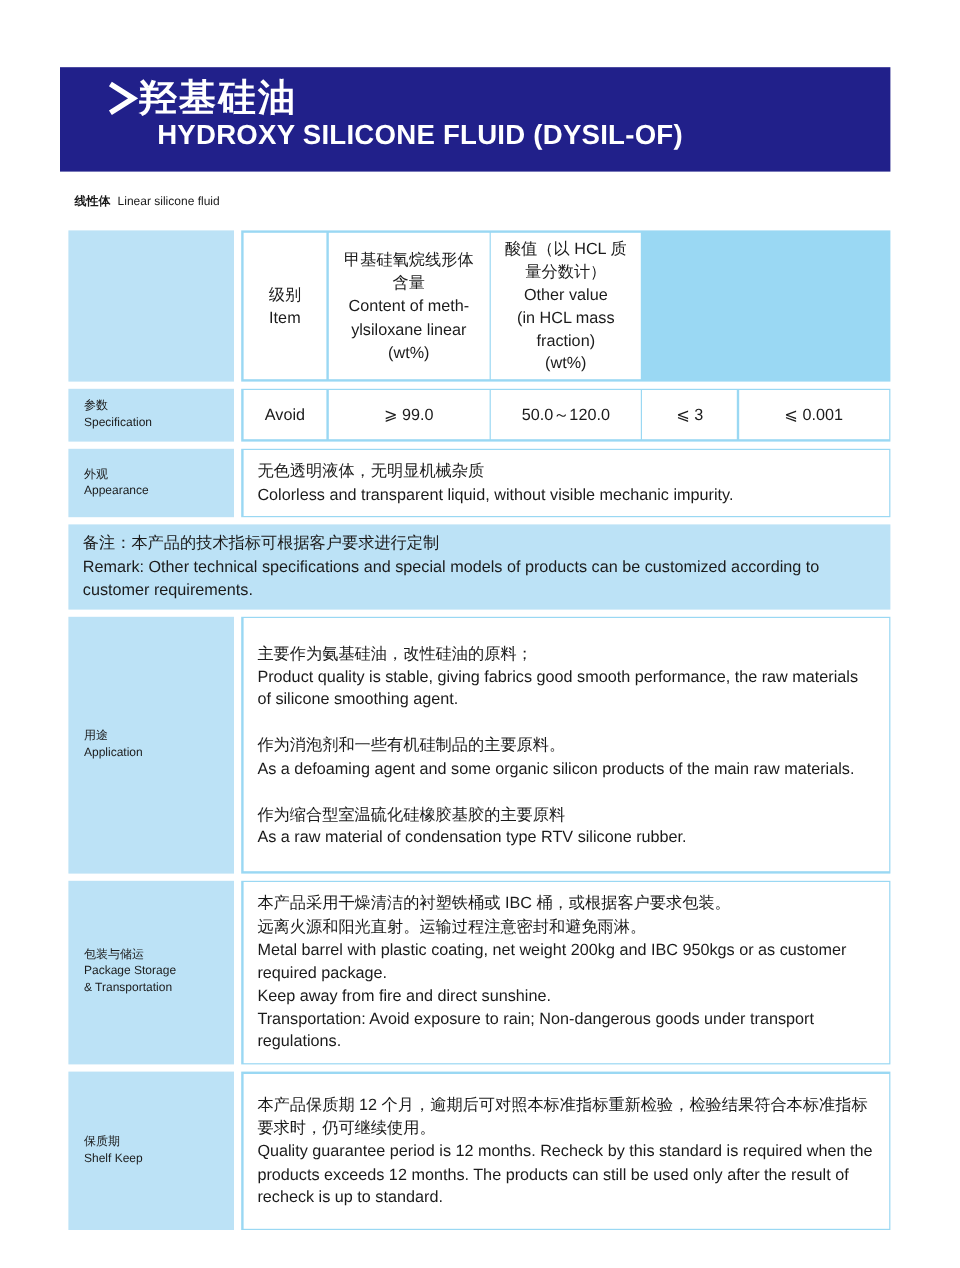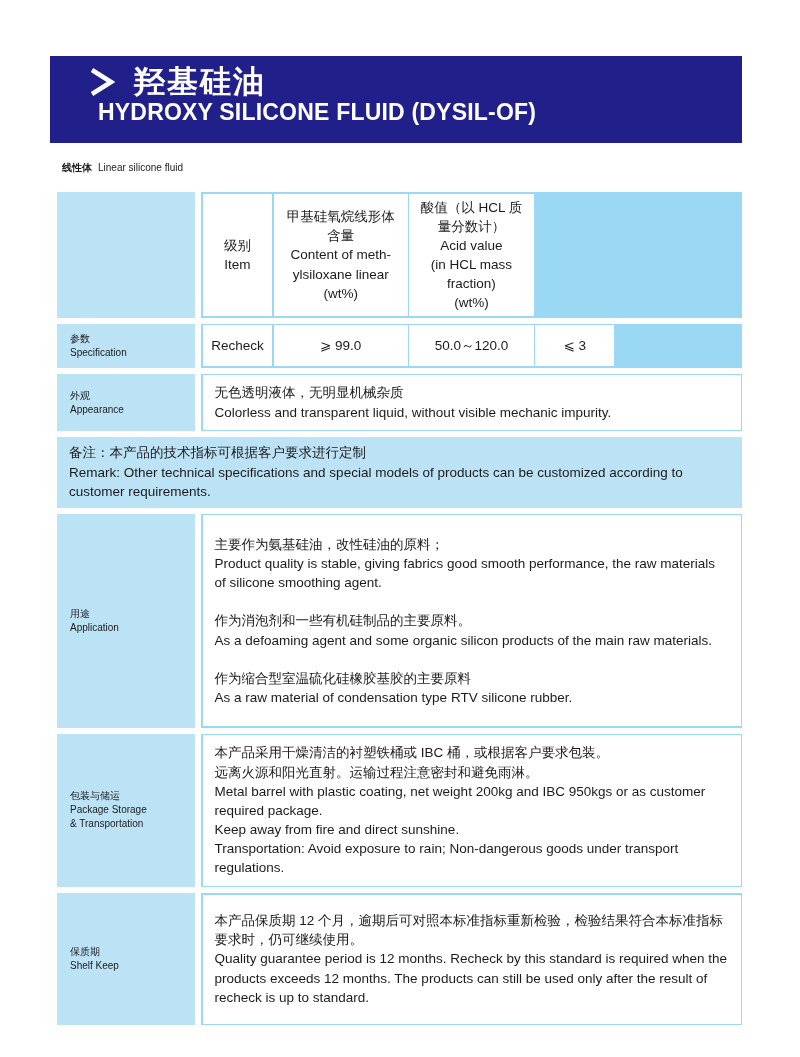--- a/index.html
+++ b/index.html
@@ -15,24 +15,24 @@
     font-family:"Liberation Sans","DejaVu Sans",sans-serif;
     color:var(--ink);
   }
   .page{position:relative;width:800px;height:1057px;background:#fff;overflow:hidden;}
 
   
   .band{
     position:absolute;left:50px;top:56px;width:692px;height:87px;
     background:var(--brand-navy);color:#fff;
   }
-  .band-row{display:flex;align-items:center;gap:19px;padding:9px 0 0 38px;}
+  .band-row{display:flex;align-items:center;gap:1px;padding:9px 0 0 38px;}
   .chevron{display:flex;align-items:center;}
   .title-zh{font-size:31px;font-weight:bold;letter-spacing:2px;line-height:1.1;}
-  .title-en{font-size:23px;font-weight:bold;letter-spacing:0.2px;padding-left:48px;margin-top:1px;line-height:1.1;}
+  .title-en{font-size:23px;font-weight:bold;letter-spacing:0.2px;padding-left:81px;margin-top:1px;line-height:1.1;}
 
   
   .subtitle{position:absolute;left:62px;top:161px;font-size:10px;}
   .subtitle .zh{font-weight:bold;margin-right:6px;}
 
   
   .sheet{position:absolute;left:57px;top:192px;width:685px;}
   .trow{display:flex;margin-bottom:6px;}
   .label-cell{
     flex:none;width:138px;margin-right:6px;background:var(--cell-blue);
@@ -92,35 +92,36 @@
       <div class="content cols5 h-header">
         <div class="cell">级别
 Item</div>
         <div class="cell">甲基硅氧烷线形体
 含量
 Content of meth-
 ylsiloxane linear
 (wt%)</div>
         <div class="cell">酸值（以 HCL 质
 量分数计）
-Acid value
+Other value
 (in HCL mass
 fraction)
 (wt%)</div>
       </div>
     </div>
 
     <div class="trow h-spec">
       <div class="label-cell">参数
 Specification</div>
       <div class="content cols5 h-spec">
-        <div class="cell">Recheck</div>
+        <div class="cell">Avoid</div>
         <div class="cell">⩾ 99.0</div>
         <div class="cell">50.0～120.0</div>
         <div class="cell">⩽ 3</div>
+        <div class="cell">⩽ 0.001</div>
       </div>
     </div>
 
     <div class="trow h-appear">
       <div class="label-cell">外观
 Appearance</div>
       <div class="content cols1 h-appear">
         <div class="cell left">无色透明液体，无明显机械杂质
 Colorless and transparent liquid, without visible mechanic impurity.</div>
       </div>

